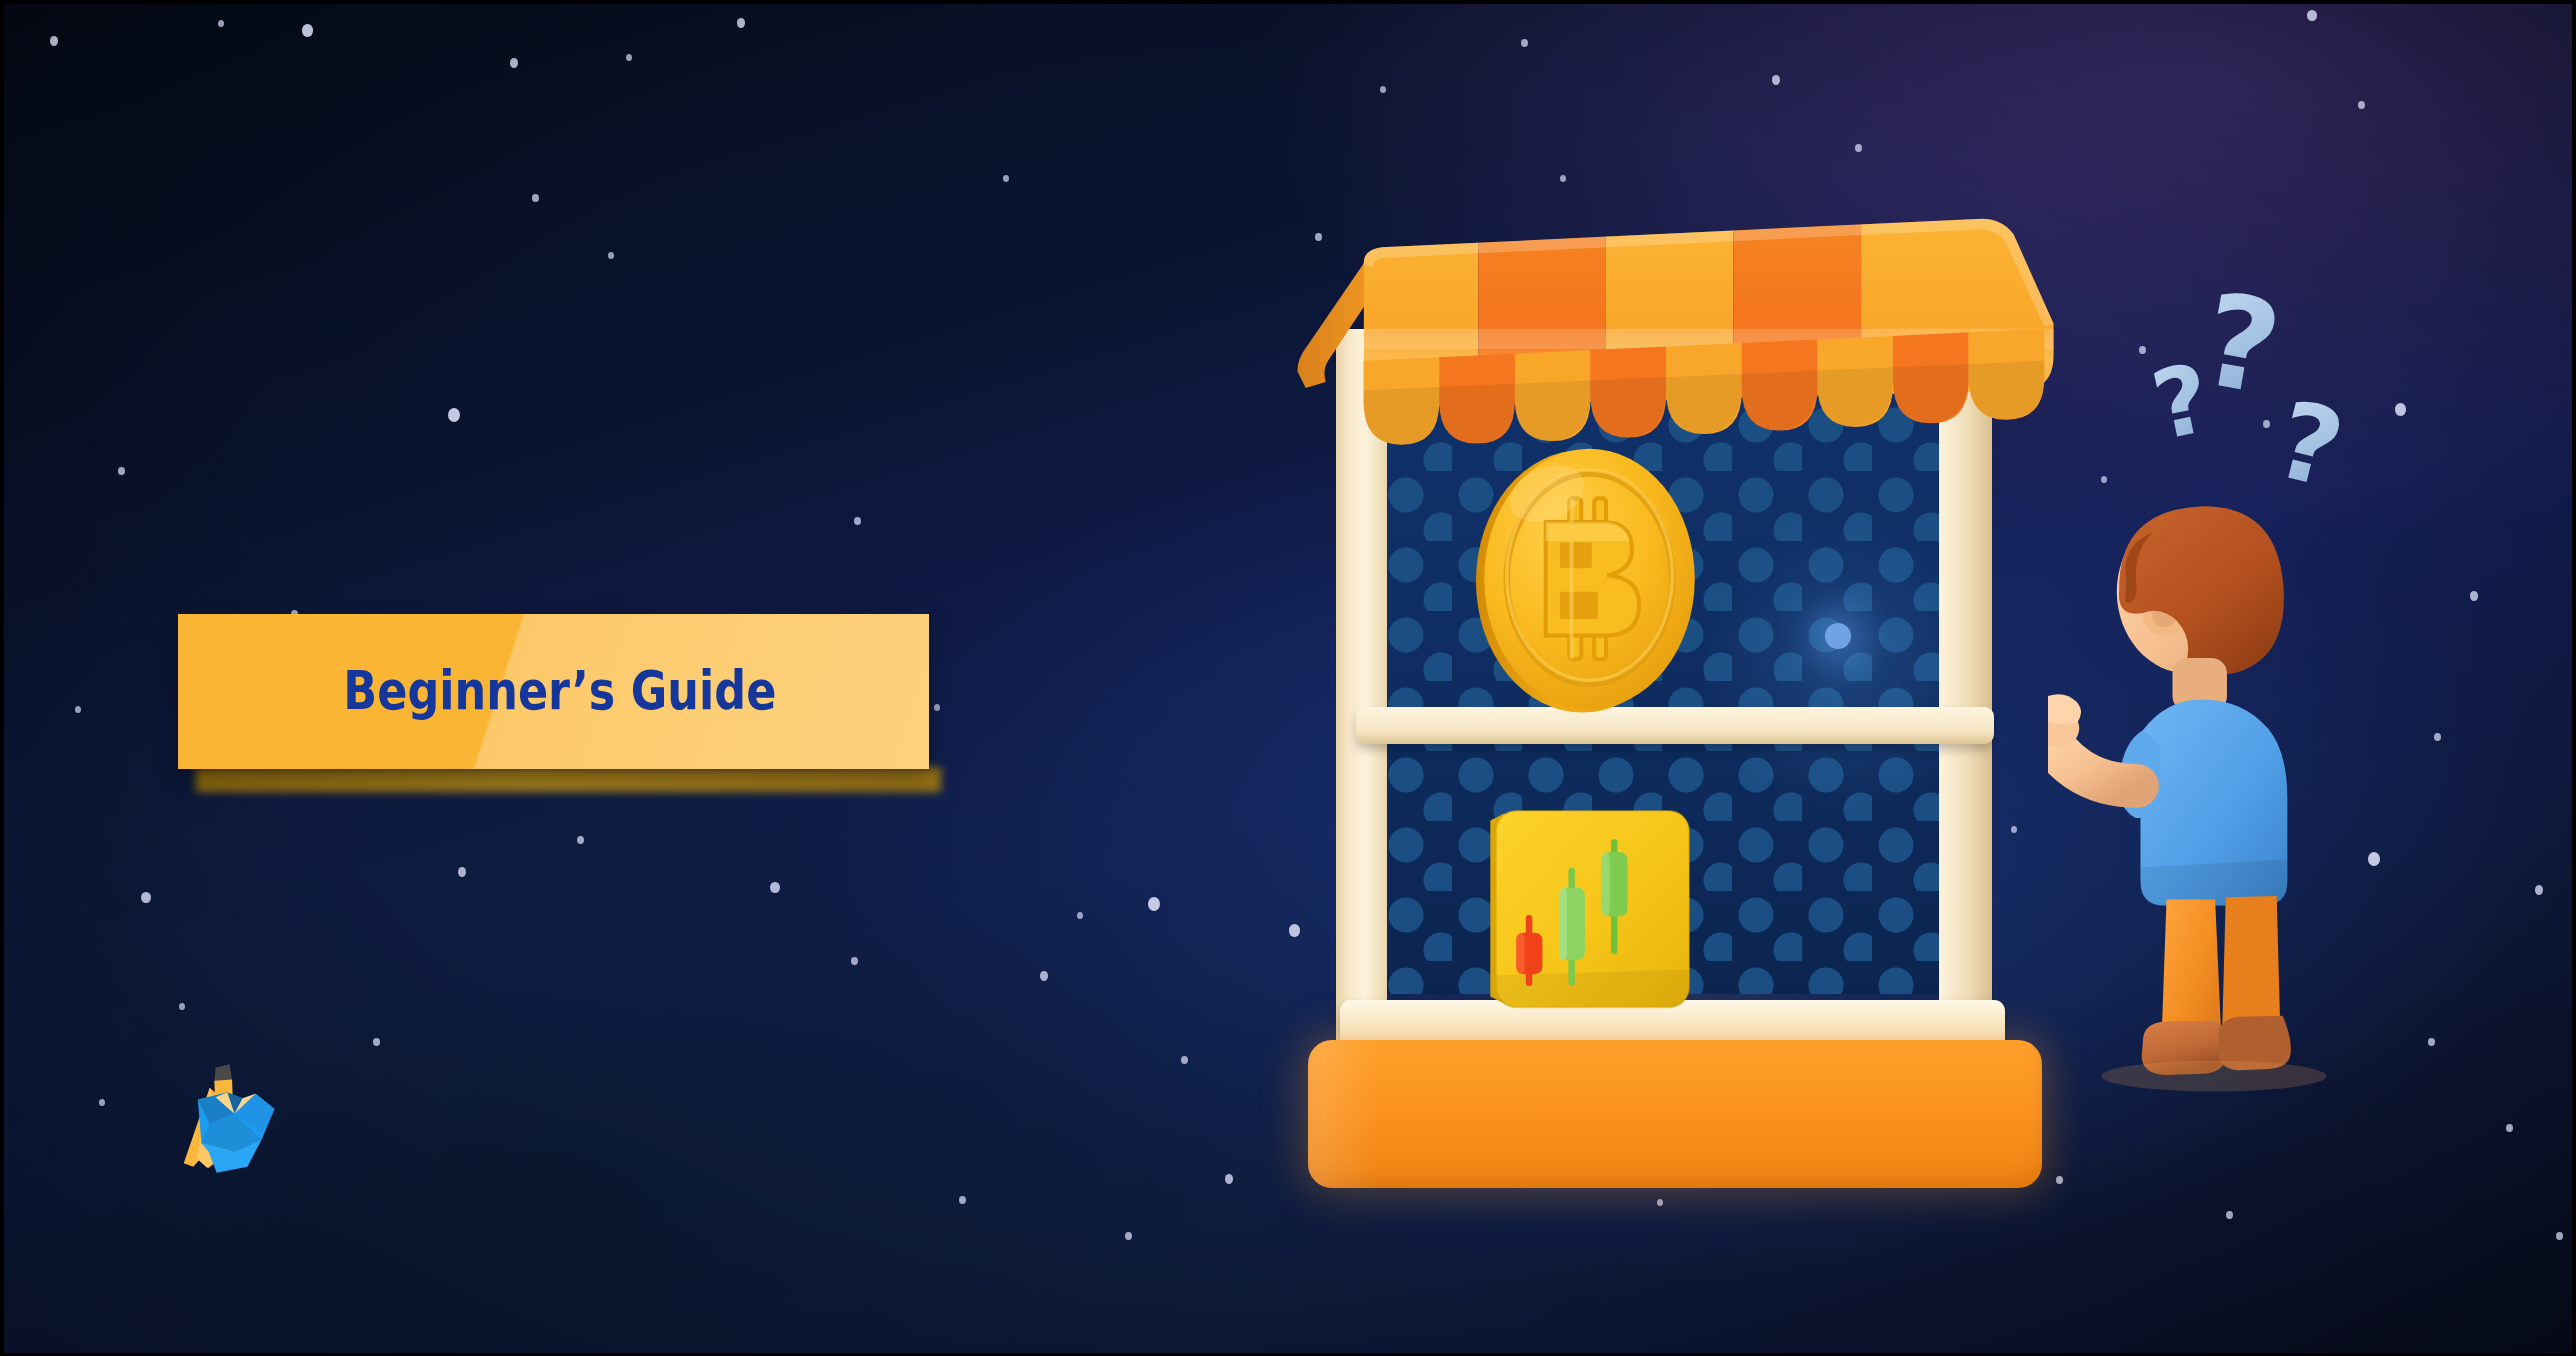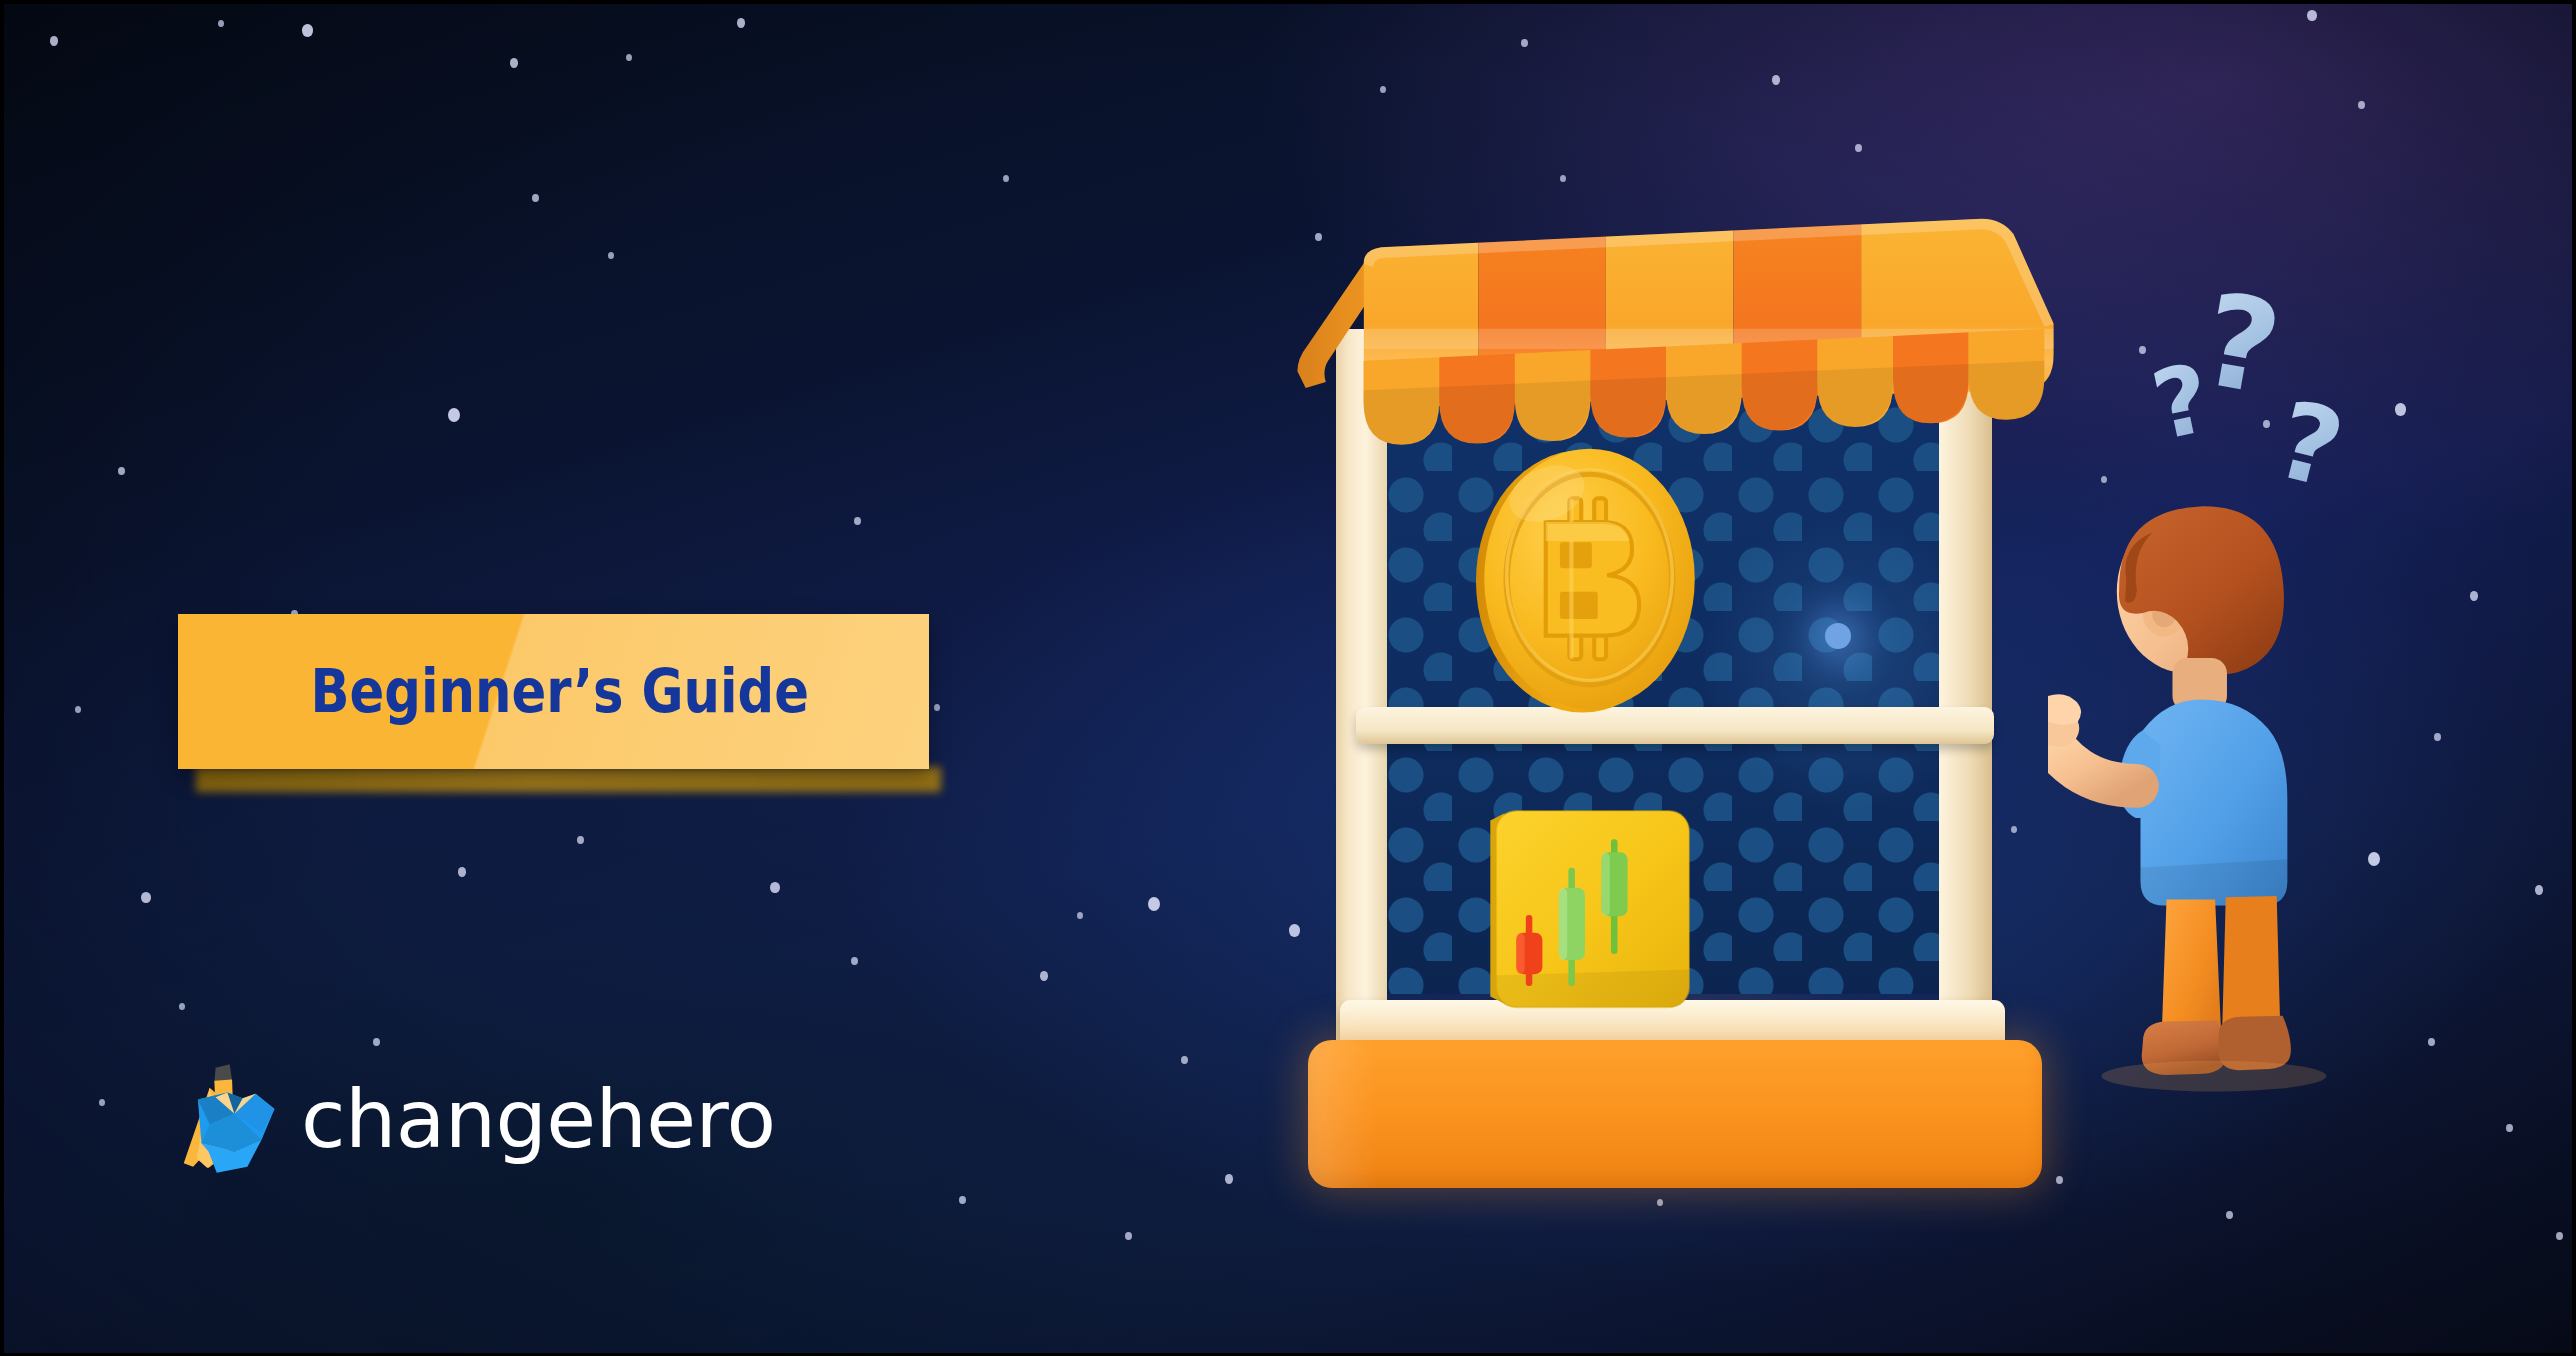--- a/index.html
+++ b/index.html
@@ -72,21 +72,21 @@
         #fbb535 0%, #fbb535 43%,
         #fcc96a 43.4%, #fdd27e 100%);
     box-shadow:0 8.3px 20px rgba(0,0,0,.35);
   }
   .badge-label {
     position:absolute; left:0; right:0; top:50%;
     transform:translateY(-52%);
     text-align:center;
     font-family:"DejaVu Sans", sans-serif;
     font-weight:700;
-    font-size:61px;
+    font-size:53px;
     letter-spacing:0px;
     color:#15379c;
     white-space:nowrap;
     padding-left:12px;
   }
   .badge-label span { display:inline-block; transform:scaleX(0.84); }
 
   
   .logo { position:absolute; left:173px; top:1063px; display:flex; align-items:center; gap:24px; z-index:20; }
   .logo-mark { width:104px; height:112px; display:block; }
@@ -274,21 +274,20 @@
         <path d="M42 62 L92 50 L118 60 L140 52 L172 78 L150 130 L104 150 L48 136 Z" fill="#1d9bef"></path>
         <path d="M92 50 L118 60 L104 86 Z" fill="#14659e"></path>
         <path d="M42 62 L92 50 L104 86 L62 104 Z" fill="#1a7fc4"></path>
         <path d="M62 104 L104 86 L150 130 L104 150 L48 136 Z" fill="#1d8fd8"></path>
         <path d="M104 86 L140 52 L172 78 L150 118 Z" fill="#2093e6"></path>
         <path d="M48 136 L104 150 L150 130 L126 176 L74 186 L60 150 Z" fill="#2aa6f7"></path>
         <path d="M92 50 L72 58 L104 86 Z" fill="#fdd48b"></path>
         <path d="M118 60 L140 52 L104 86 Z" fill="#fdd48b"></path>
       </svg>
     </span>
-    <span class="logo-word">changehero</span>
   </div>
 
   <div class="shop">
     <div class="shop-glow"></div>
 
     <div class="shop-interior"></div>
 
     <div class="post left"></div>
     <div class="post right"></div>
 

